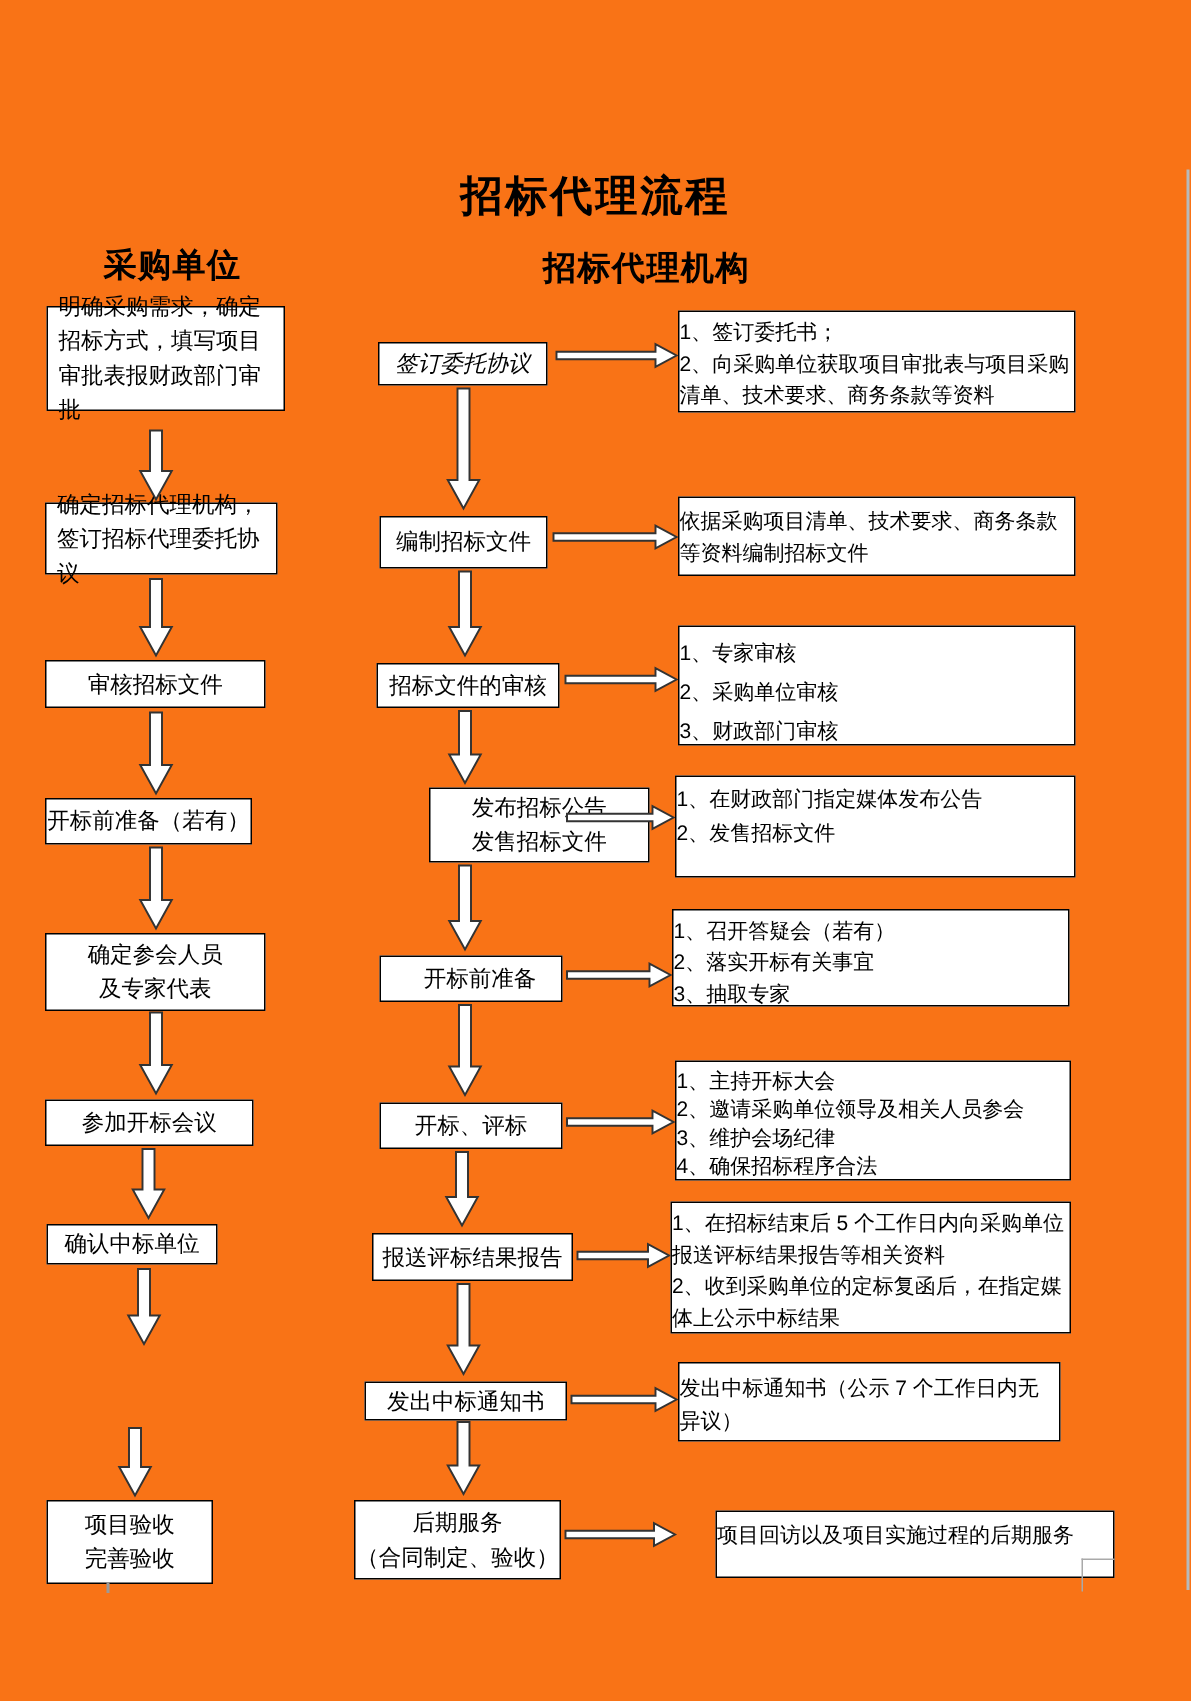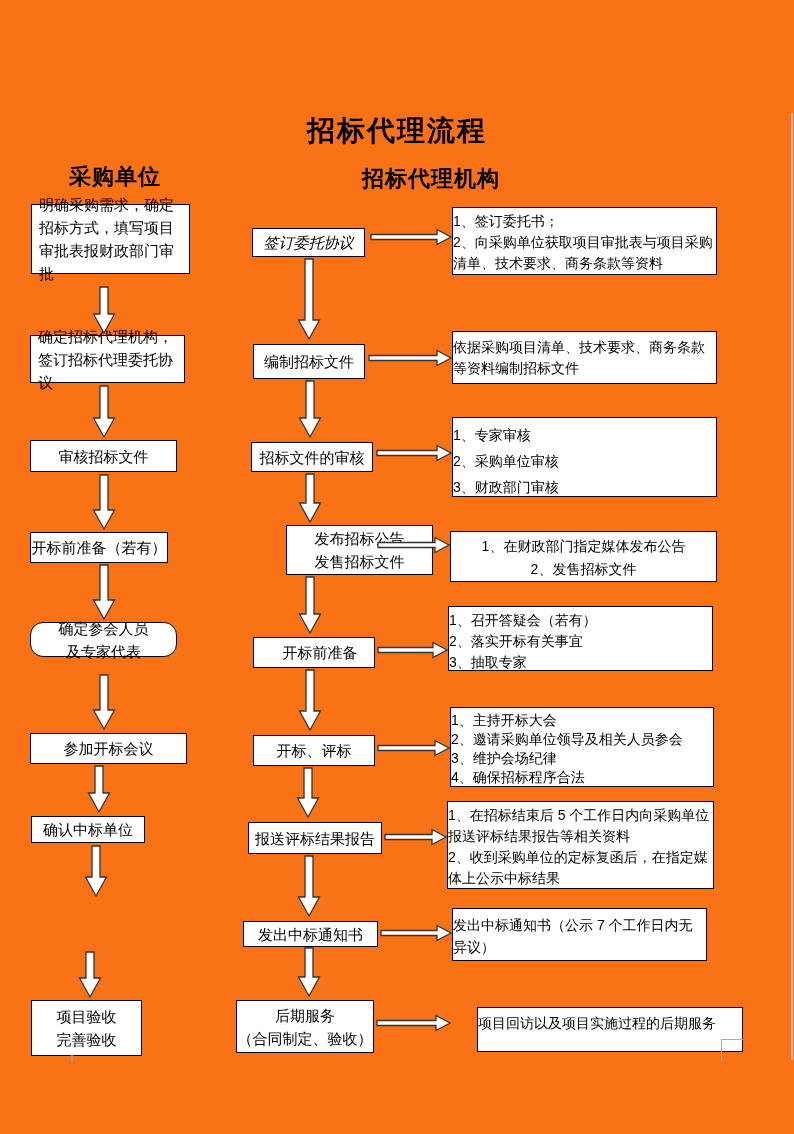--- a/index.html
+++ b/index.html
@@ -33,23 +33,23 @@
 <div class="page">
 
   <div class="title">招标代理流程</div>
   <div class="colhdr hdr-left">采购单位</div>
   <div class="colhdr hdr-agency">招标代理机构</div>
 
   <div class="fbox ta-left" style="left:31px;top:204px;width:159px;height:70px;">明确采购需求，确定招标方式，填写项目审批表报财政部门审批</div>
   <div class="fbox ta-left" style="left:30px;top:335px;width:155px;height:48px;">确定招标代理机构，签订招标代理委托协议</div>
   <div class="fbox" style="left:30px;top:440px;width:147px;height:32px;">审核招标文件</div>
   <div class="fbox" style="left:30px;top:532px;width:138px;height:31px;">开标前准备（若有）</div>
-  <div class="fbox" style="left:30px;top:622px;width:147px;height:35px;border-radius:13px;">确定参会人员
+  <div class="fbox" style="left:30px;top:622px;width:147px;height:52px;">确定参会人员
 及专家代表</div>
-  <div class="fbox" style="left:30px;top:733px;width:157px;height:31px;">参加开标会议</div>
+  <div class="fbox" style="left:30px;top:733px;width:139px;height:31px;">参加开标会议</div>
   <div class="fbox" style="left:31px;top:816px;width:114px;height:27px;">确认中标单位</div>
   <div class="fbox" style="left:31px;top:1000px;width:111px;height:56px;">项目验收
 完善验收</div>
 
   <svg class="arr" width="24" height="48" style="left:92px;top:286px;" viewBox="0 0 24 48">
       <polygon points="8,1 16,1 16,28 22.5,28 12,47 1.5,28 8,28"></polygon>
     </svg>
   <svg class="arr" width="24" height="53" style="left:92px;top:385px;" viewBox="0 0 24 53">
       <polygon points="8,1 16,1 16,33 22.5,33 12,52 1.5,33 8,33"></polygon>
     </svg>
@@ -136,21 +136,21 @@
   <svg class="arr" width="75" height="18" style="left:376px;top:1014px;" viewBox="0 0 75 18">
       <polygon points="1,6.5 60,6.5 60,1.5 74,9 60,16.5 60,11.5 1,11.5"></polygon>
     </svg>
 
   <div class="dbox" style="left:452px;top:207px;width:265px;height:68px;">1、签订委托书；
 2、向采购单位获取项目审批表与项目采购清单、技术要求、商务条款等资料</div>
   <div class="dbox" style="left:452px;top:331px;width:265px;height:53px;padding-top:5px;">依据采购项目清单、技术要求、商务条款等资料编制招标文件</div>
   <div class="dbox" style="left:452px;top:417px;width:265px;height:80px;line-height:26px;padding-top:4px;">1、专家审核
 2、采购单位审核
 3、财政部门审核</div>
-  <div class="dbox" style="left:450px;top:531px;width:267px;height:51px;line-height:23px;text-align:center;">1、在财政部门指定媒体发布公告
+  <div class="dbox" style="left:450px;top:517px;width:267px;height:68px;line-height:23px;">1、在财政部门指定媒体发布公告
 2、发售招标文件</div>
   <div class="dbox" style="left:448px;top:606px;width:265px;height:65px;">1、召开答疑会（若有）
 2、落实开标有关事宜
 3、抽取专家</div>
   <div class="dbox" style="left:450px;top:707px;width:264px;height:80px;line-height:19px;">1、主持开标大会
 2、邀请采购单位领导及相关人员参会
 3、维护会场纪律
 4、确保招标程序合法</div>
   <div class="dbox" style="left:447px;top:801px;width:267px;height:88px;">1、在招标结束后 5 个工作日内向采购单位报送评标结果报告等相关资料
 2、收到采购单位的定标复函后，在指定媒体上公示中标结果</div>

